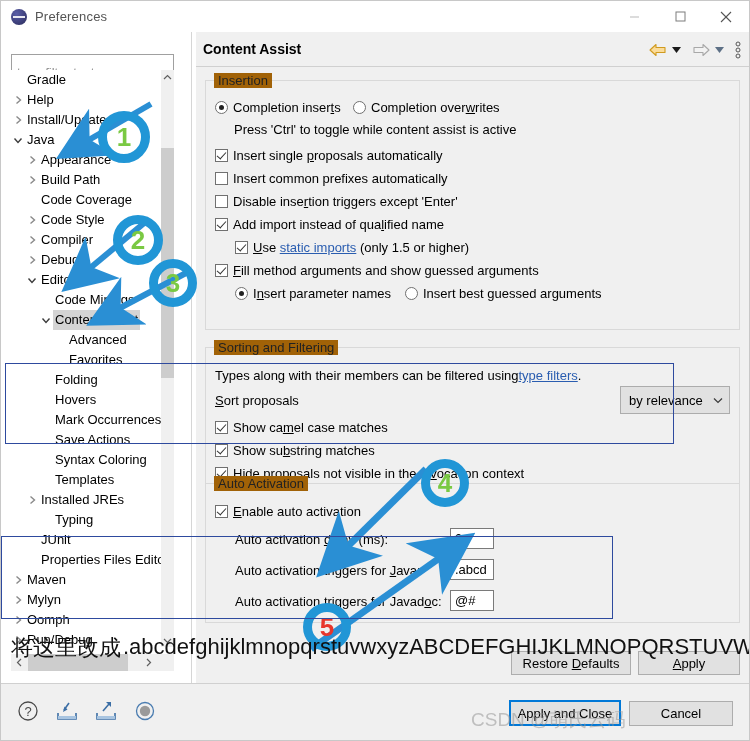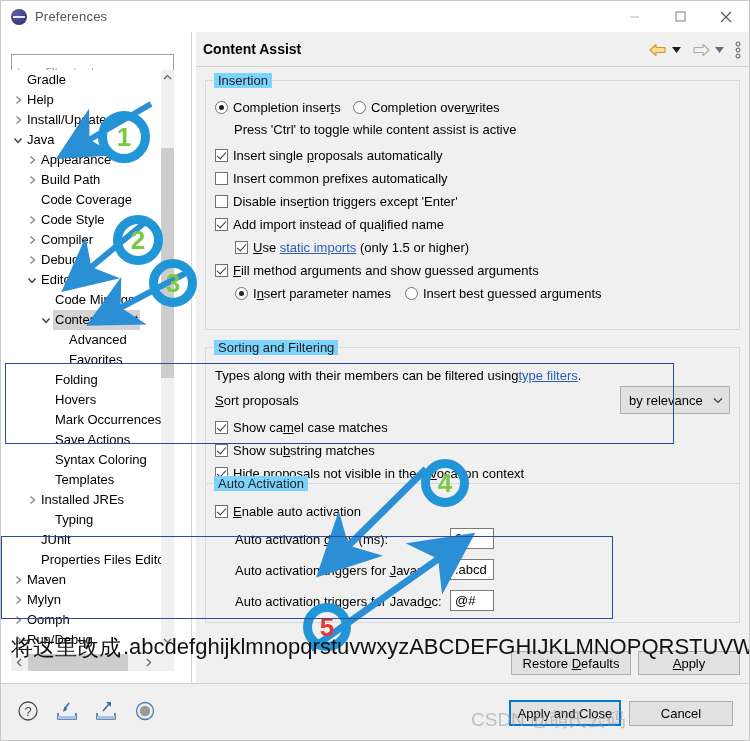--- a/index.html
+++ b/index.html
@@ -162,21 +162,21 @@
   .caret-down { width: 11px; }
 
   
   .group {
     position: absolute;
     border: 1px solid #d9d9d9;
     background: #f0f0f0;
   }
   .group > .glabel {
     position: absolute; top: -8px; left: 8px;
-    background: #7dd3fc; padding: 0 4px;
+    background: #a16207; padding: 0 4px;
     font-size: 13px; color: #222;
   }
 
   .row { position: absolute; display: flex; align-items: center; white-space: nowrap; font-size: 13px; }
 
   
   .cb {
     width: 13px; height: 13px; border: 1px solid #707070;
     background: #fff; flex: none; margin-right: 5px;
     position: relative;

